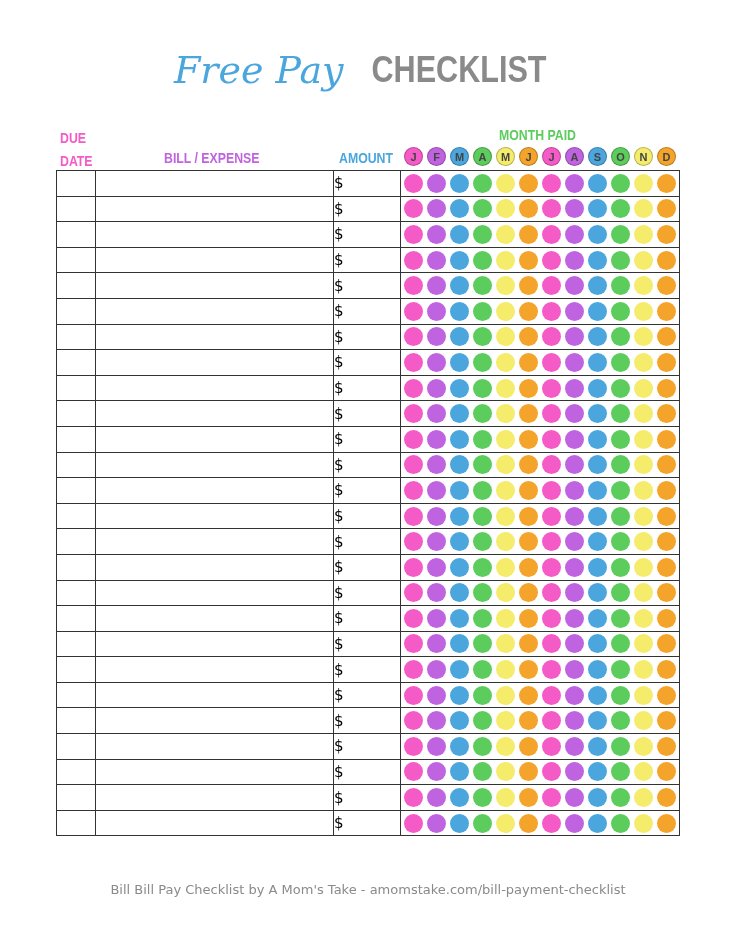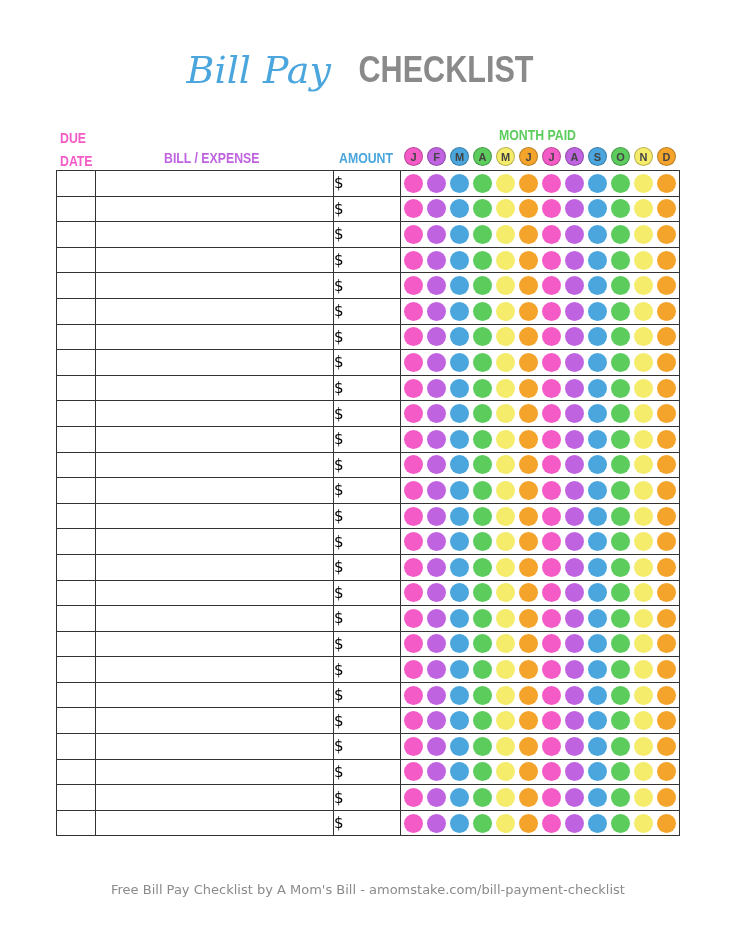--- a/index.html
+++ b/index.html
@@ -30,21 +30,21 @@
   td.c-months { width:279px; }
   .dots { display:flex; justify-content:space-between; padding:0 3px 0 3px; }
   .dot { width:19px; height:19px; border-radius:50%; }
   .footer { position:absolute; left:0; top:882px; width:736px; text-align:center;
             color:#8a8a8a; font-size:13px; font-family:"DejaVu Sans", sans-serif; }
 </style>
 </head>
 <body>
 
 <div class="title">
-  <span class="script">Bill Pay</span>
+  <span class="script">Free Pay</span>
   <span class="bold">CHECKLIST</span>
 </div>
 
 <div class="hdr due">
   <div>DUE</div>
   <div>DATE</div>
 </div>
 <div class="hdr bill">BILL / EXPENSE</div>
 <div class="hdr amount">AMOUNT</div>
 <div class="hdr monthpaid">MONTH PAID</div>
@@ -608,13 +608,13 @@
             <div class="dot" style="background: rgb(74, 166, 221);"></div>
             <div class="dot" style="background: rgb(92, 204, 92);"></div>
             <div class="dot" style="background: rgb(244, 236, 106);"></div>
             <div class="dot" style="background: rgb(244, 164, 42);"></div>
           </div>
         </td>
       </tr>
     </tbody>
   </table>
 
-<div class="footer">Free Bill Pay Checklist by A Mom's Bill - amomstake.com/bill-payment-checklist</div>
+<div class="footer">Bill Bill Pay Checklist by A Mom's Take - amomstake.com/bill-payment-checklist</div>
 
 </body></html>

